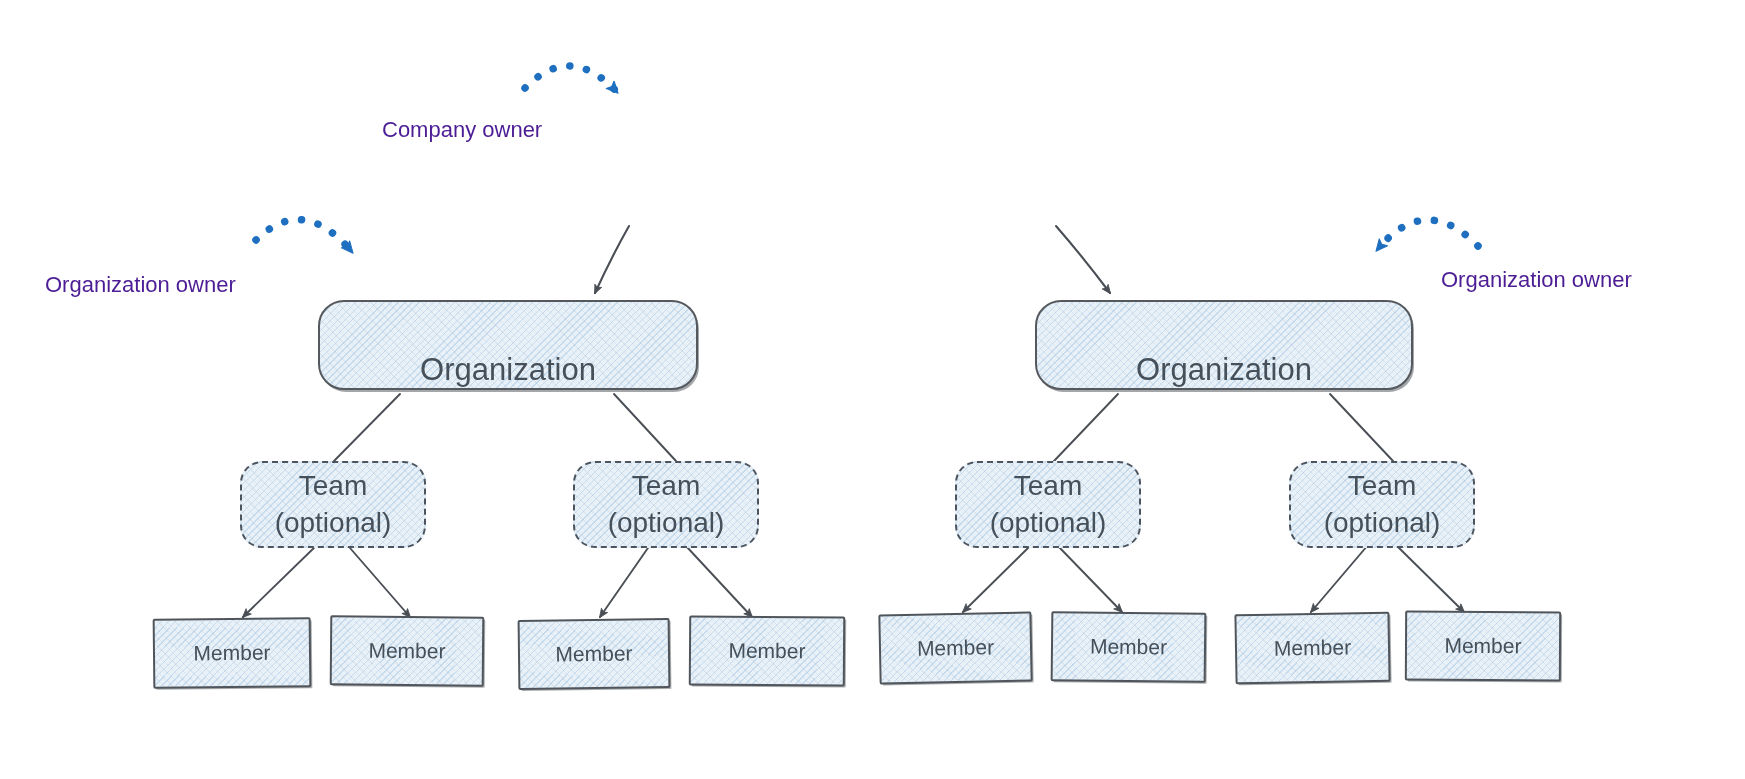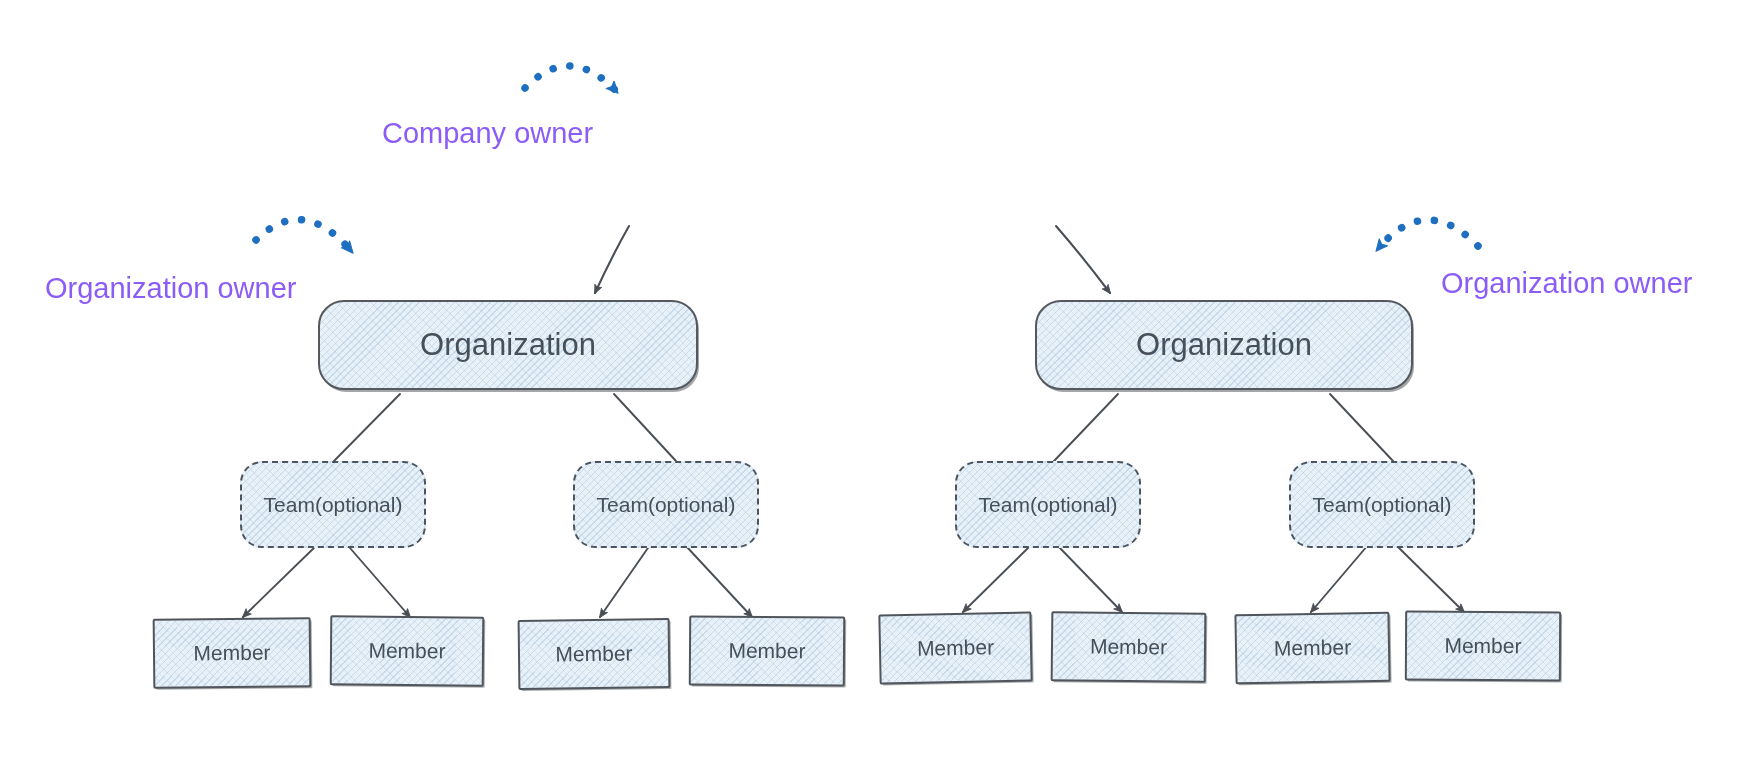--- a/index.html
+++ b/index.html
@@ -51,38 +51,39 @@
     border: 2px solid #55595e;
     border-radius: 26px;
     font-size: 35px;
     box-shadow: 2px 3px 0 -1px rgba(90,95,100,0.55);
   }
   .node-org {
     border: 2px solid #55595e;
     border-radius: 26px;
     font-size: 31px;
     box-shadow: 2px 3px 0 -1px rgba(90,95,100,0.55);
+    align-items: flex-end;
   }
   .node-team {
     border: 2.5px dashed #4c555f;
     border-radius: 22px;
-    font-size: 21px;
+    font-size: 28px;
     line-height: 1.32;
-    flex-direction: row;
+    flex-direction: column;
   }
   .node-member {
     border: 2px solid #4f555b;
     border-radius: 2px;
     font-size: 21px;
     box-shadow: 2px 2px 0 -1px rgba(90,95,100,0.5);
   }
   .owner-label {
     position: absolute;
-    color: #8b5cf6;
-    font-size: 29px;
+    color: #4c1d95;
+    font-size: 22px;
     white-space: nowrap;
   }
   .owner-label.right-align { text-align: left; }
 </style>
 </head>
 <body>
 
 <div id="canvas">
 
   <svg id="edges" viewBox="0 0 1745 779">

